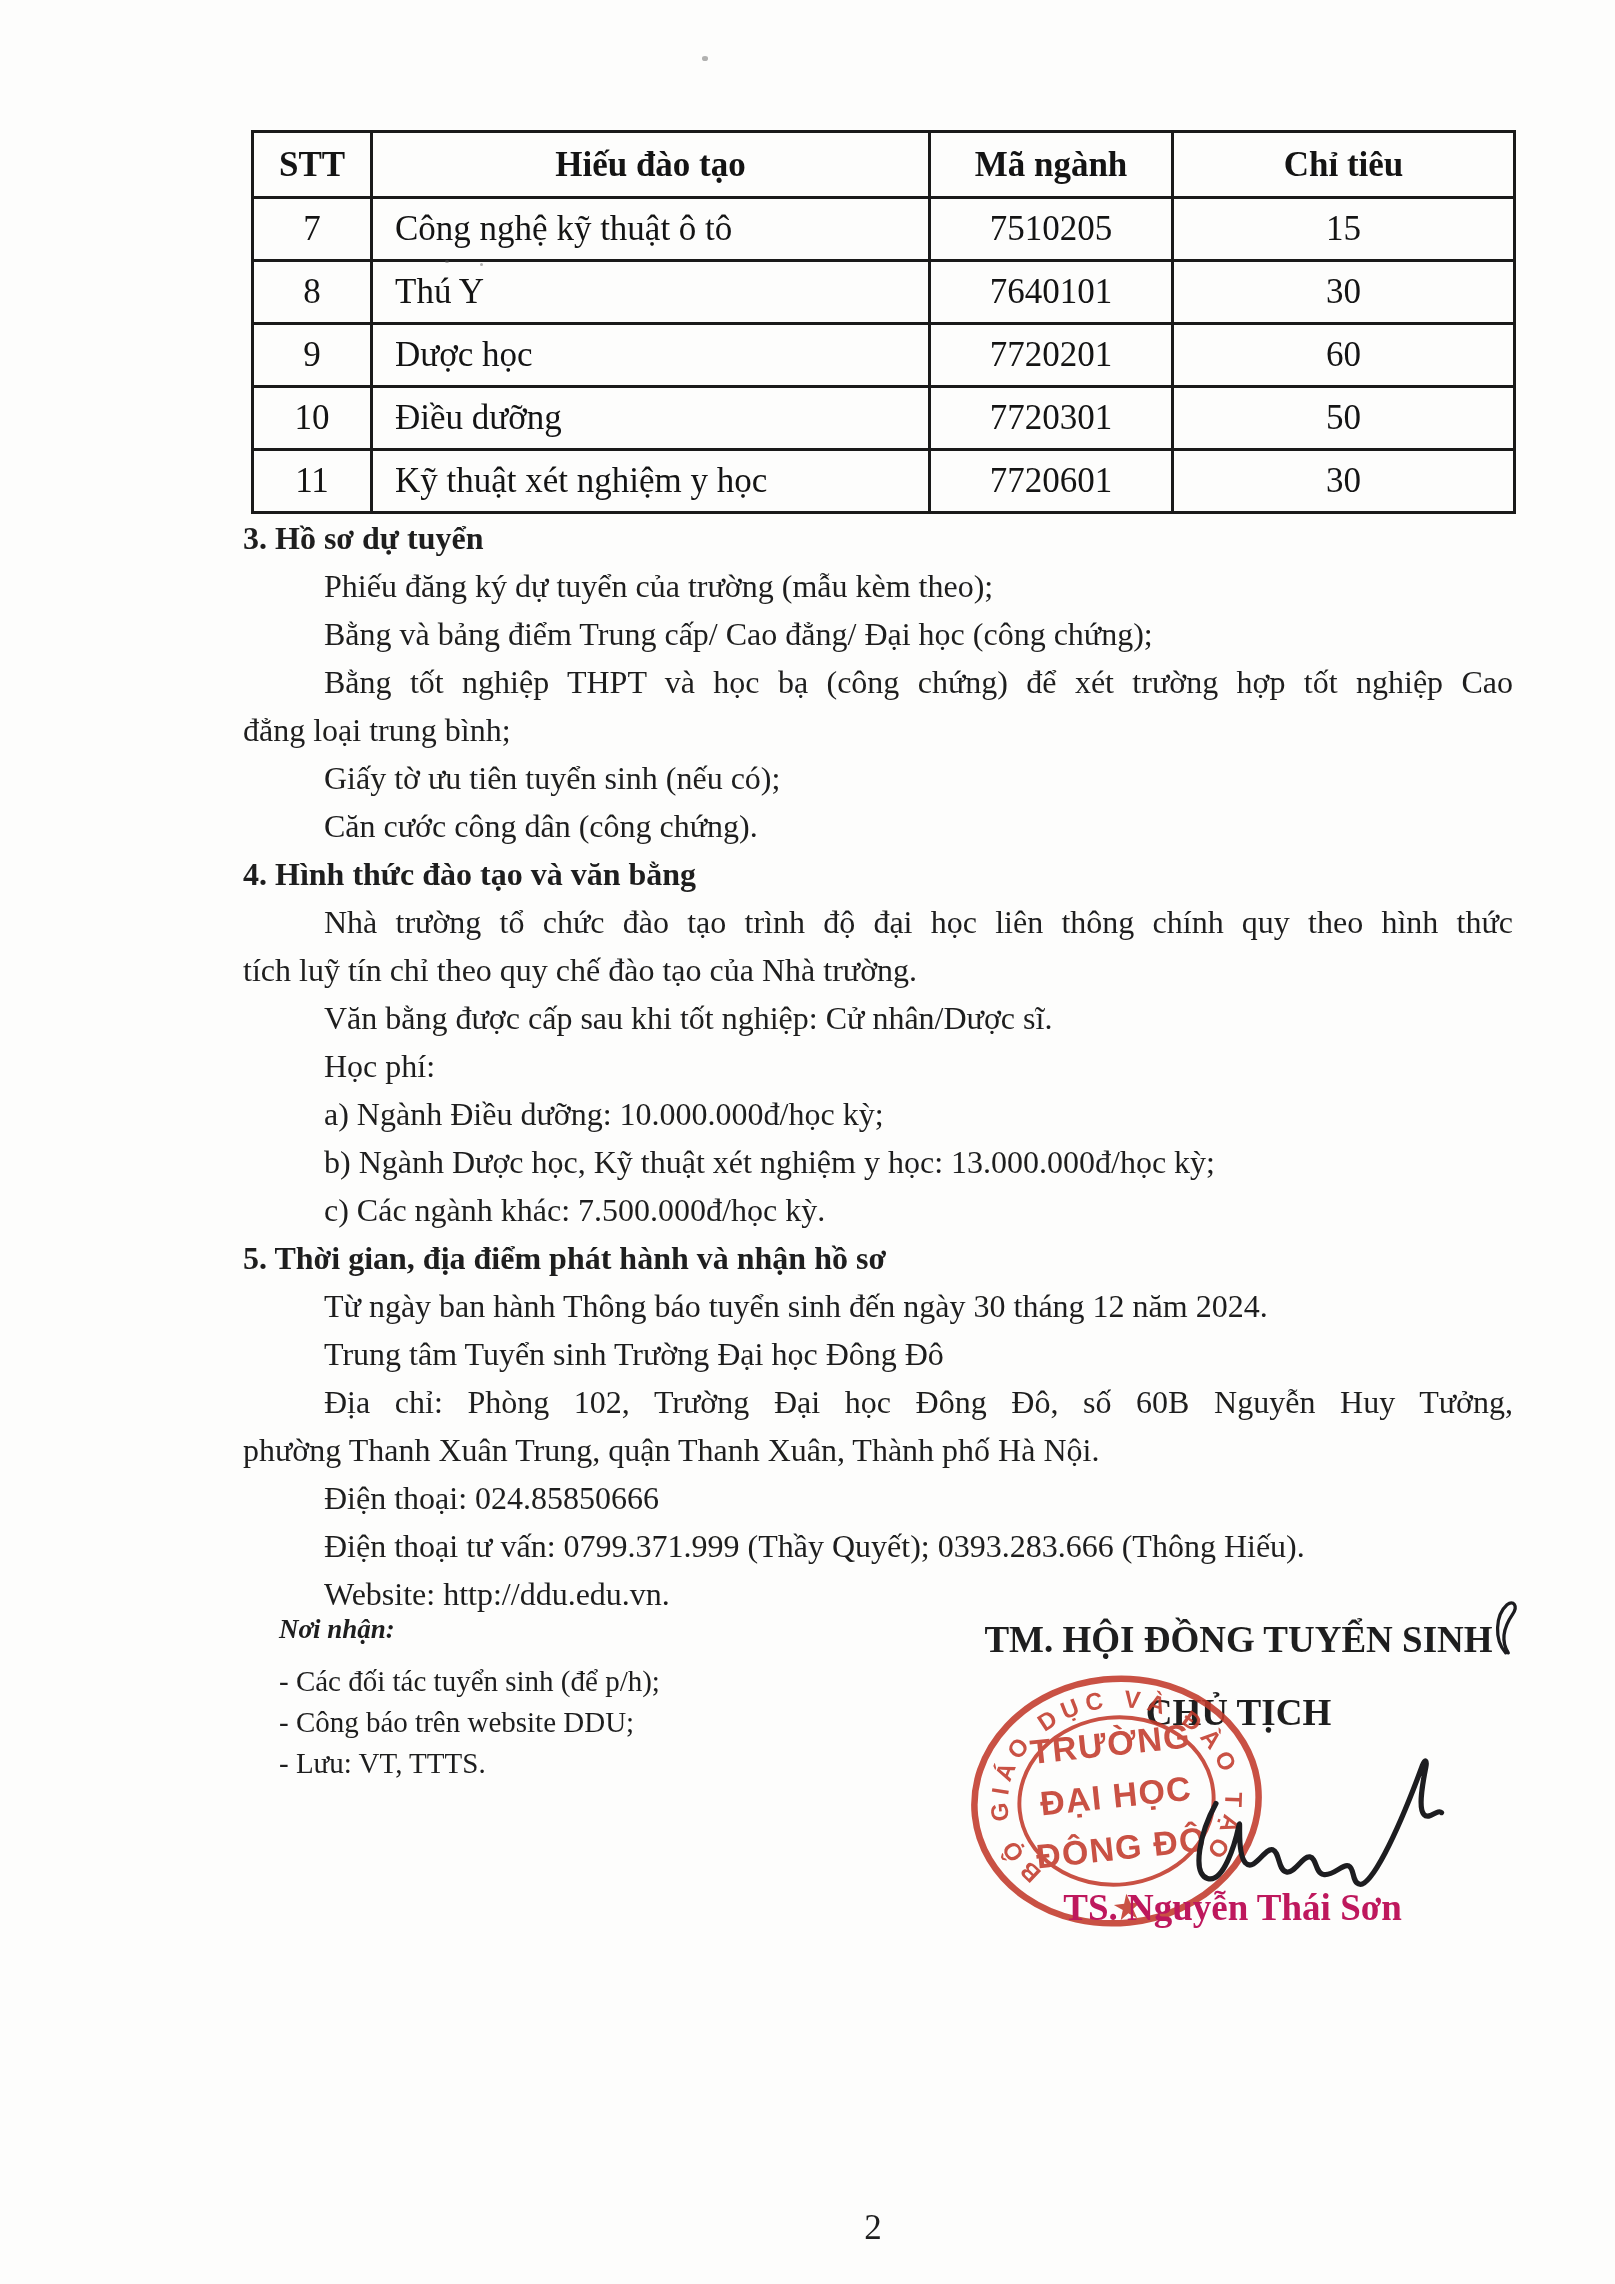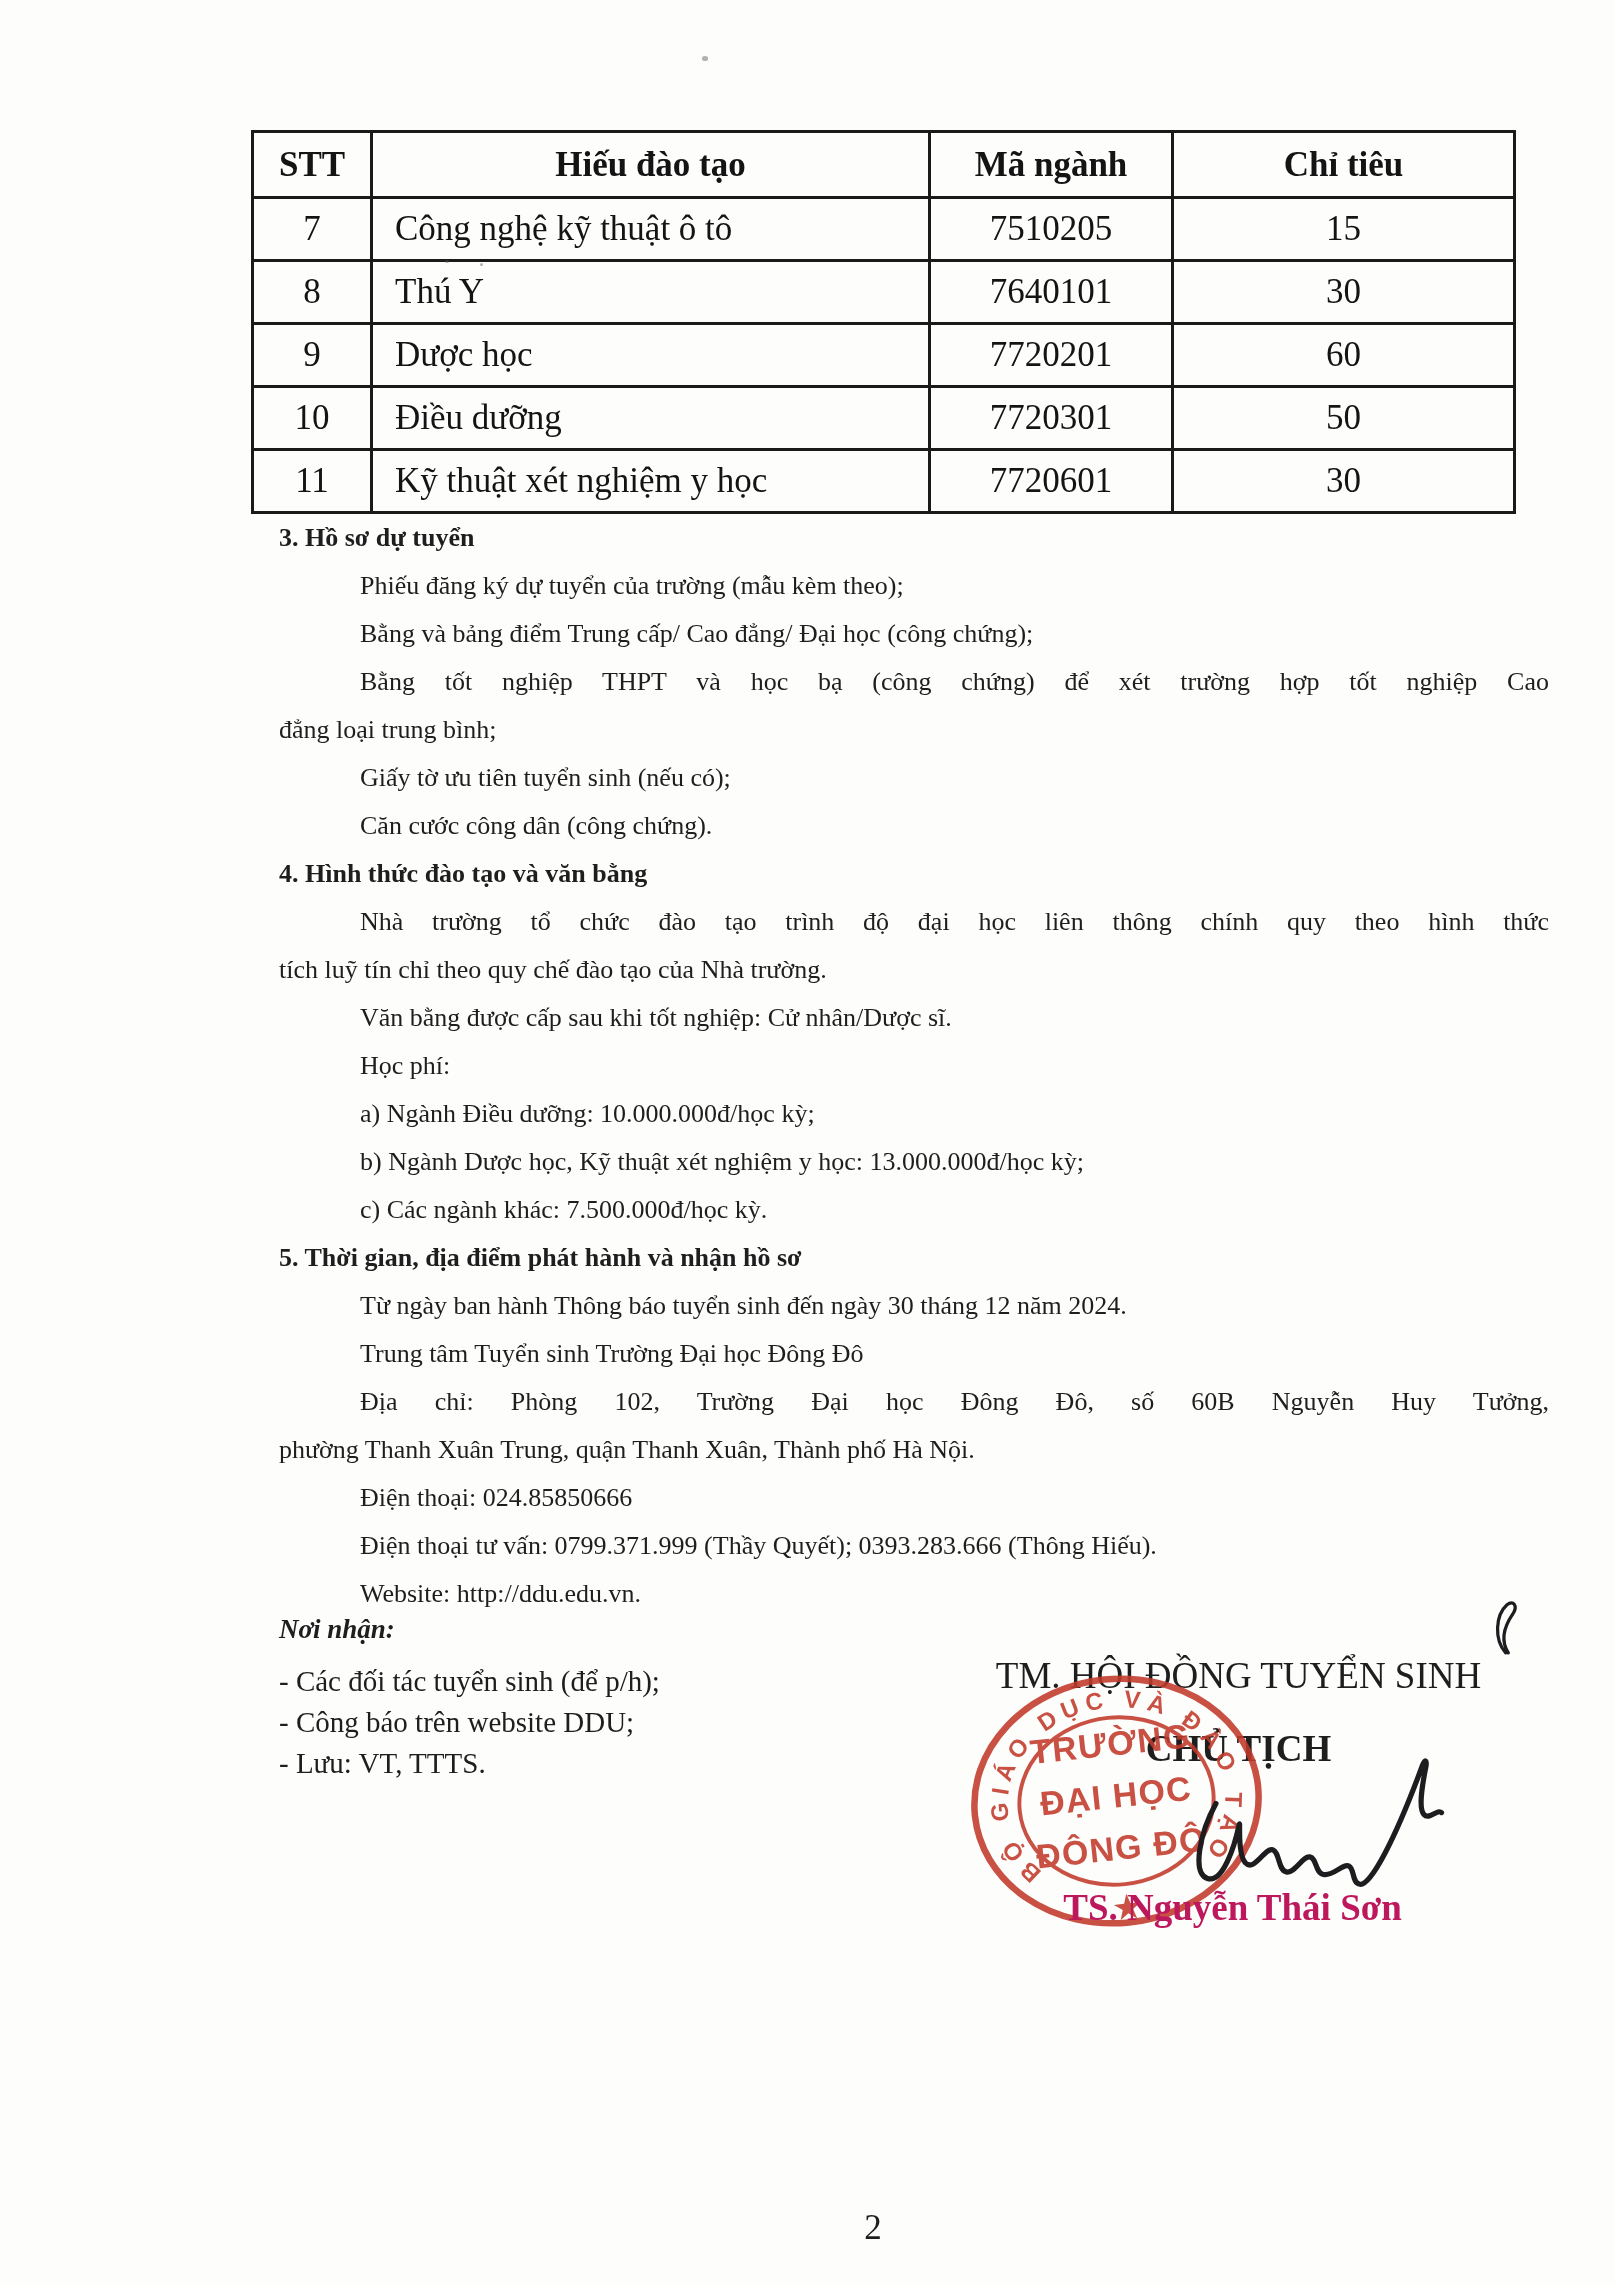--- a/index.html
+++ b/index.html
@@ -9,34 +9,34 @@
   
   #quota-table{position:absolute;left:251px;top:130px;border-collapse:collapse;table-layout:fixed;
                width:1263px;font-size:35px;color:#141414;}
   #quota-table th,#quota-table td{border:3.3px solid #1a1a1a;vertical-align:middle;padding:0;}
   #quota-table th{height:63px;font-weight:bold;text-align:center;}
   #quota-table td{height:60px;text-align:center;}
   #quota-table td.c-name{text-align:left;padding-left:22px;}
   .w-stt{width:119px;} .w-name{width:558px;} .w-ma{width:243px;} .w-chi{width:342px;}
 
   
-  #body-text{position:absolute;left:243px;top:514px;width:1270px;font-size:26px;margin-left:36px;}
+  #body-text{position:absolute;left:243px;top:514px;width:1270px;font-size:32px;}
   .bline{height:48px;line-height:48px;white-space:nowrap;overflow:visible;}
   .bline.heading{font-weight:bold;}
   .bline.indent{padding-left:81px;}
   .bline.justify{white-space:normal;text-align:justify;text-align-last:justify;overflow:hidden;}
 
   
   #recipients{position:absolute;left:279px;top:1610px;width:587px;font-size:29px;}
   .r-title{font-weight:bold;font-style:italic;font-size:27px;height:51px;line-height:39px;}
   .r-item{height:41px;line-height:41px;white-space:nowrap;}
 
   
   #signoff{position:absolute;left:945px;top:1618px;width:587px;text-align:center;z-index:2;}
-  .committee{font-weight:normal;font-size:37px;white-space:nowrap;height:73px;line-height:43px;margin-top:36px;}
+  .committee{font-weight:bold;font-size:37px;white-space:nowrap;height:73px;line-height:43px;}
   .role{font-weight:bold;font-size:37px;white-space:nowrap;}
   #signer{position:absolute;left:965px;top:1886px;width:535px;text-align:center;z-index:5;
           font-weight:bold;font-size:37px;white-space:nowrap;color:#be185d;}
 
   
   #stamp{position:absolute;left:967px;top:1673px;width:299px;height:256px;z-index:3;}
   .ring-outer{fill:none;stroke:#c23a2b;stroke-width:10px;}
   .ring-inner{fill:none;stroke:#c23a2b;stroke-width:6px;}
   .ring-text{fill:#c23a2b;font-family:"Liberation Sans","DejaVu Sans",sans-serif;
              font-weight:bold;font-size:37px;letter-spacing:3px;}

